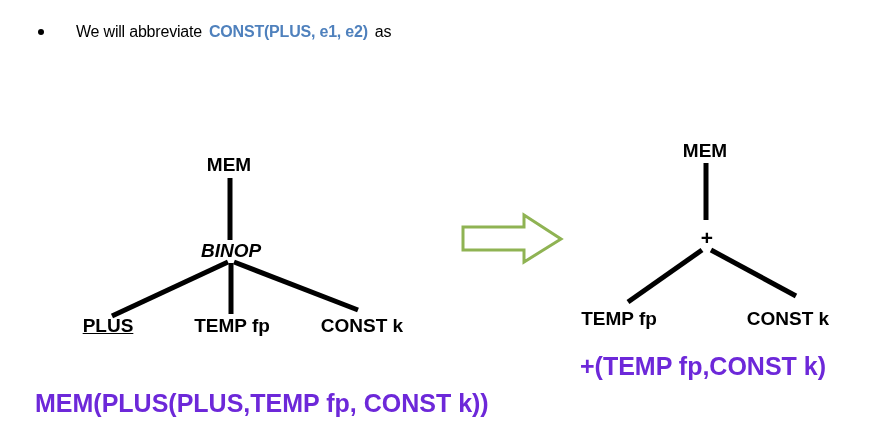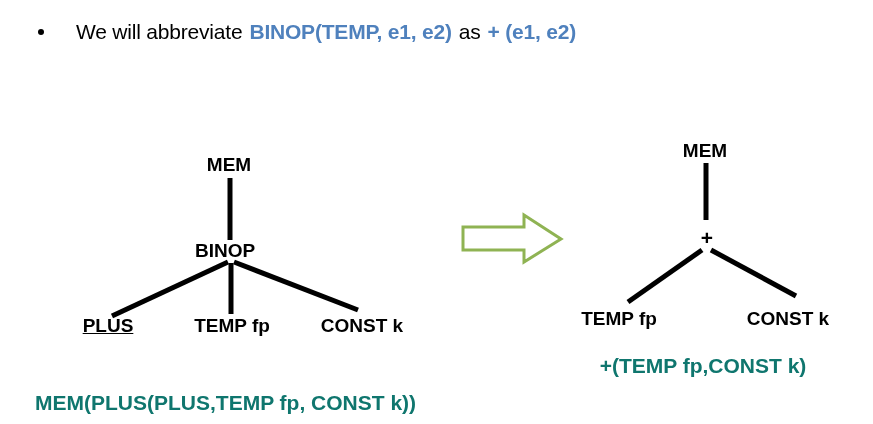--- a/index.html
+++ b/index.html
@@ -30,21 +30,21 @@
   #bullet-dot {
     display: inline-block;
     width: 6px;
     height: 6px;
     border-radius: 50%;
     background: #000;
     margin-right: 32px;
     flex: 0 0 auto;
   }
   .hdr-text {
-    font-size: 21px;
+    font-size: 16px;
     line-height: 30px;
     letter-spacing: -0.2px;
   }
   .hdr-plain {
     font-weight: 400;
     color: #000000;
   }
   .hdr-accent {
     font-weight: 700;
     color: #4F81BD;
@@ -84,61 +84,60 @@
     font-size: 21px;
     line-height: 20px;
     color: #000000;
     white-space: nowrap;
     transform: translateX(-50%);
     text-align: center;
   }
   .caption {
     position: absolute;
     font-weight: 700;
-    font-size: 21px;
+    font-size: 25px;
     line-height: 24px;
-    color: #0f766e;
+    color: #6d28d9;
     white-space: nowrap;
   }
   .caption.centered {
     transform: translateX(-50%);
   }
 </style>
 </head>
 <body>
 
 <div id="bullet-line">
   <span id="bullet-dot"></span>
   <span class="hdr-text hdr-plain">We will abbreviate</span>
   <span class="sp"></span>
-  <span class="hdr-text hdr-accent">BINOP(TEMP, e1, e2)</span>
+  <span class="hdr-text hdr-accent">CONST(PLUS, e1, e2)</span>
   <span class="sp"></span>
   <span class="hdr-text hdr-plain">as</span>
   <span class="sp"></span>
-  <span class="hdr-text hdr-accent">+ (e1, e2)</span>
 </div>
 
 <div id="diagram">
 
   <svg id="edges" viewBox="0 0 873 424">
 
     <line x1="230" y1="178" x2="230" y2="240" stroke="#000000" stroke-width="5"></line>
     <line x1="228" y1="262" x2="112" y2="316" stroke="#000000" stroke-width="5"></line>
     <line x1="231" y1="263" x2="231" y2="314" stroke="#000000" stroke-width="5"></line>
     <line x1="234" y1="262" x2="358" y2="310" stroke="#000000" stroke-width="5"></line>
 
     <line x1="706" y1="163" x2="706" y2="220" stroke="#000000" stroke-width="5"></line>
     <line x1="702" y1="250" x2="628" y2="302" stroke="#000000" stroke-width="5"></line>
     <line x1="711" y1="250" x2="796" y2="296" stroke="#000000" stroke-width="5"></line>
 
     <polygon points="463,227 524,227 524,215 561,239 524,262 524,250 463,250" fill="#FFFFFF" stroke="#8FB353" stroke-width="3" stroke-linejoin="miter"></polygon>
   </svg>
 
   <div class="node-label" style="left:229px; top:154px;">MEM</div>
-  <div class="node-label" style="left:225px; top:240px;">BINOP</div>
+  <div class="node-label" style="left:231px; top:240px;font-style:italic;">BINOP</div>
   <div class="node-label" style="left:108px; top:315px;text-decoration:underline;">PLUS</div>
   <div class="node-label" style="left:232px; top:315px;">TEMP fp</div>
   <div class="node-label" style="left:362px; top:315px;">CONST k</div>
 
   <div class="caption" style="left:35px; top:391px;">MEM(PLUS(PLUS,TEMP fp, CONST k))</div>
 
   <div class="node-label" style="left:705px; top:140px;">MEM</div>
   <div class="node-op" style="left:707px; top:228px;">+</div>
   <div class="node-label" style="left:619px; top:308px;">TEMP fp</div>
   <div class="node-label" style="left:788px; top:308px;">CONST k</div>

